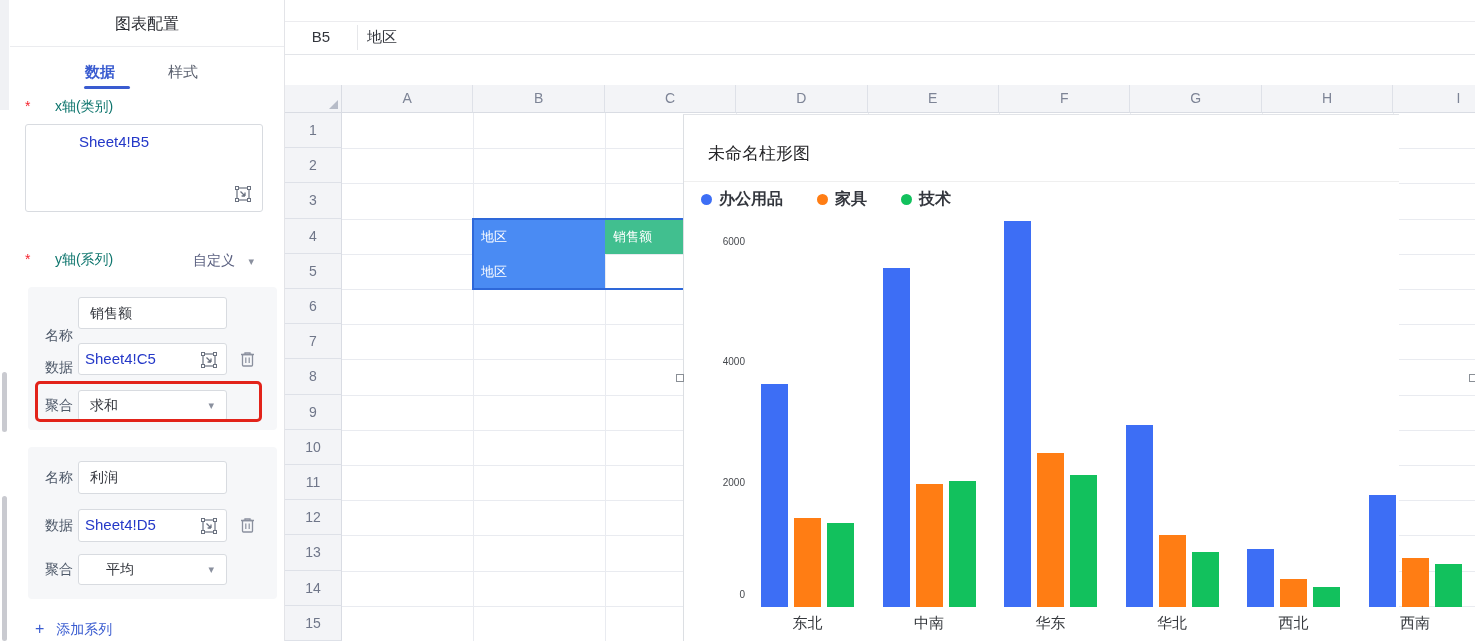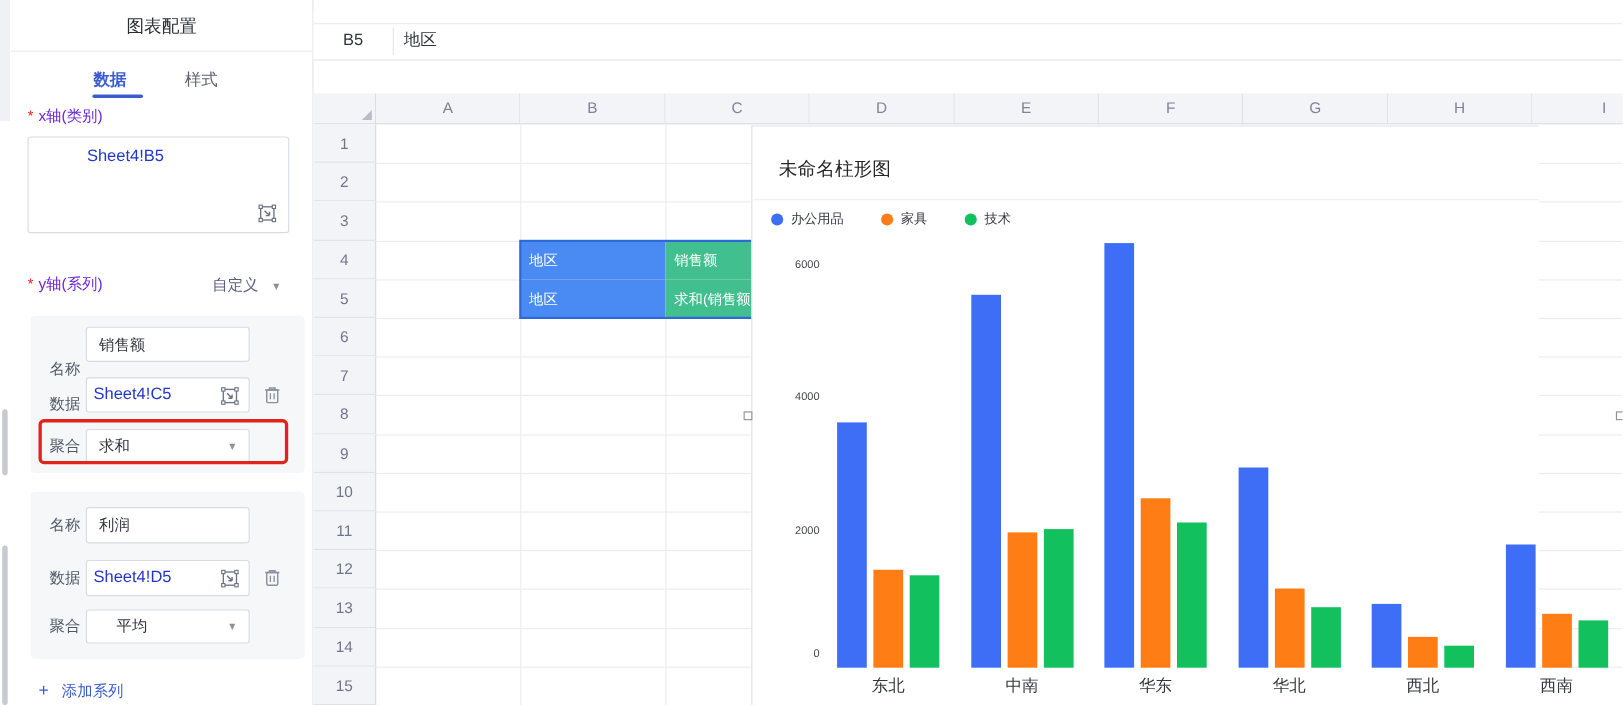--- a/index.html
+++ b/index.html
@@ -15,21 +15,21 @@
 
   
   #panel { left:10px; top:0; width:275px; height:641px; background:#fff; border-right:1px solid #e3e4e8; }
   #panel-header { position:absolute; left:0; top:0; width:100%; height:47px; border-bottom:1px solid #ebecef; }
   #panel-title { position:absolute; left:0; top:14px; width:100%; text-align:center; font-size:16px; color:#2b2d33; }
   .tab { position:absolute; top:63px; font-size:15px; color:#5c6270; cursor:pointer; }
   #tab-data { left:75px; color:#3a5cd0; font-weight:bold; }
   #tab-style { left:158px; }
   #tab-underline { position:absolute; left:74px; top:86px; width:46px; height:3px; background:#3a5cd0; border-radius:2px; }
   .req { color:#f5222d; font-size:14px; }
-  .sec-label { font-size:14px; color:#6d28d9; }
+  .sec-label { font-size:14px; color:#0f766e;margin-left:20px; }
   .field-box { position:absolute; border:1px solid #d8dbe0; border-radius:3px; background:#fff; }
   .ref-text { color:#2438c8; font-size:15px; }
   .row-label { position:absolute; font-size:14px; color:#4e5969; }
   .input-val { position:absolute; font-size:14px; color:#33363d; }
   .caret { color:#8a909e; font-size:11px; }
   .series-group { position:absolute; left:18px; width:249px; background:#f6f7f9; border-radius:4px; }
   .picker-icon, .trash-icon { position:absolute; }
   #agg-highlight { position:absolute; left:7px; top:-9px; width:227px; height:41px;
       border:3px solid #e2231a; border-radius:5px; pointer-events:none; }
   #add-series { position:absolute; left:25px; top:620px; font-size:14px; color:#3a5cd0; cursor:pointer; }
@@ -62,21 +62,21 @@
   .gridline-h { position:absolute; left:57px; height:1px; background:#e9ebf0; }
   .sheet-cell { position:absolute; color:#fff; font-size:13px; padding-left:8px; display:flex; align-items:center; z-index:2; }
   #selection-outline { position:absolute; border:2px solid #2e68d9; z-index:3; pointer-events:none; }
 
   
   #chart-card { left:683px; top:114px; width:716px; height:527px; background:#fff;
       border-left:1px solid #dcdfe3; border-top:1px solid #e2e4e8; z-index:5; }
   #chart-title { position:absolute; left:24px; top:27px; font-size:17px; color:#262629; }
   #chart-title-divider { position:absolute; left:0; top:66px; width:100%; height:1px; background:#efefef; }
   #legend { position:absolute; left:17px; top:72px; display:flex; gap:34px; align-items:center; height:24px; }
-  .legend-item { display:flex; align-items:center; gap:7px; font-size:12px; color:#33363d; }
+  .legend-item { display:flex; align-items:center; gap:7px; font-size:16px; color:#33363d;font-weight:bold; }
   .legend-dot { width:11px; height:11px; border-radius:50%; }
   .ytick { position:absolute; left:11px; width:50px; text-align:right; font-size:10px; color:#46494e; }
   .bar { position:absolute; width:27px; }
   .xtick { position:absolute; width:70px; text-align:center; font-size:15px; color:#35383d; }
 
   .handle { position:absolute; width:8px; height:8px; background:#fff; border:1px solid #8a8f96; z-index:6; }
 </style>
 </head>
 <body>
 
@@ -247,21 +247,20 @@
         <div class="gridline-h" style="top:380.0px;width:1133px;"></div>
         <div class="gridline-h" style="top:415.2px;width:1133px;"></div>
         <div class="gridline-h" style="top:450.4px;width:1133px;"></div>
         <div class="gridline-h" style="top:485.6px;width:1133px;"></div>
         <div class="gridline-h" style="top:520.8px;width:1133px;"></div>
       </div>
 
     <div class="sheet-cell" style="left:188px;top:134px;width:132px;height:35px;background:#4a8bf3;">地区</div>
     <div class="sheet-cell" style="left:188px;top:169px;width:132px;height:35px;background:#4a8bf3;">地区</div>
     <div class="sheet-cell" style="left:320px;top:134px;width:131px;height:35px;background:#41bf8f;">销售额</div>
-    <div class="sheet-cell" style="left:320px;top:169px;width:131px;height:35px;background:#41bf8f;">求和(销售额</div>
     <div id="selection-outline" style="left:187px;top:133px;width:265px;height:72px;"></div>
   </div>
 
   <div id="chart-card" class="abs">
     <div id="chart-title">未命名柱形图</div>
     <div id="chart-title-divider"></div>
     <div id="legend">
         <div class="legend-item">
           <span class="legend-dot" style="background: rgb(61, 110, 245);"></span>
           <span>办公用品</span>

